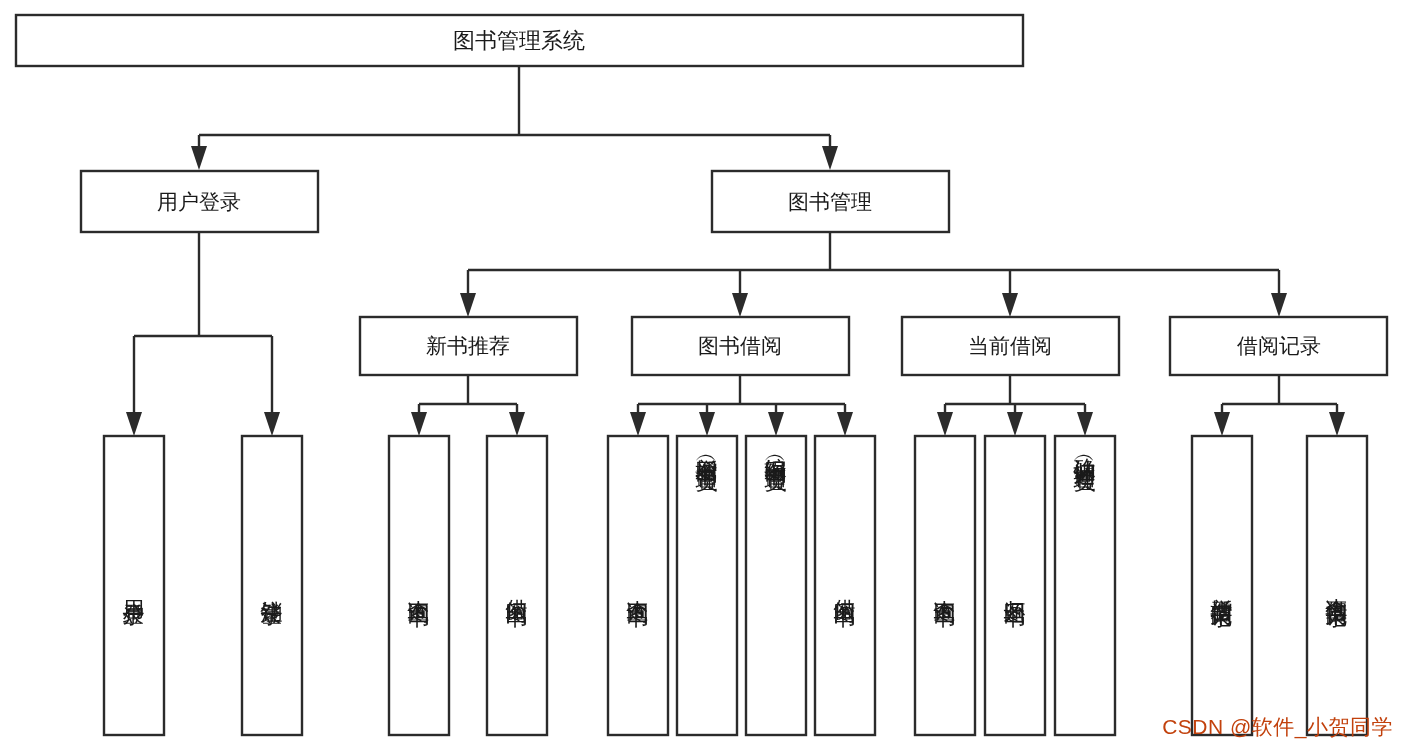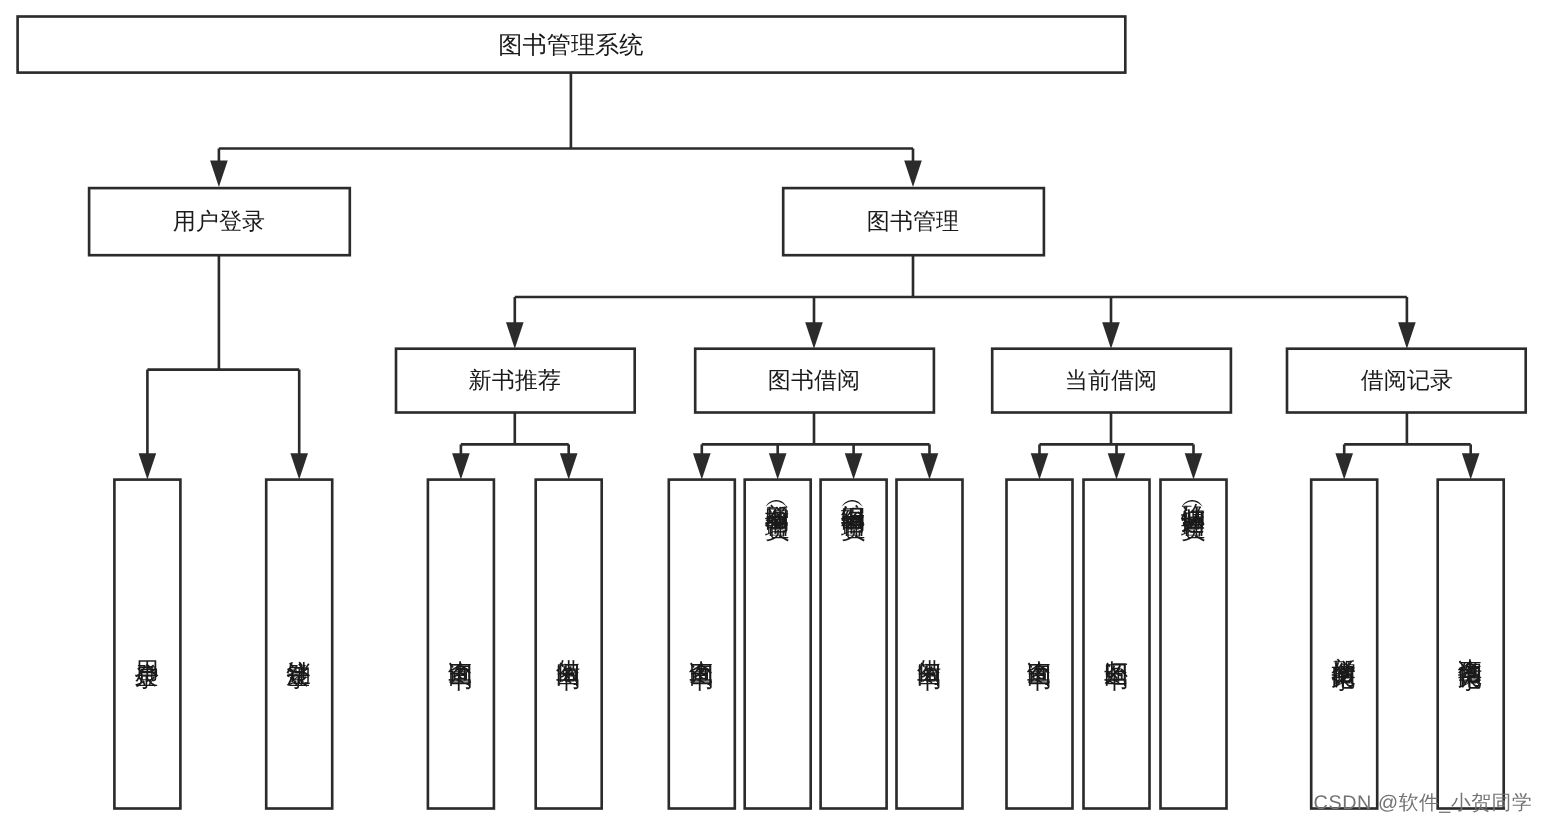--- a/index.html
+++ b/index.html
@@ -67,22 +67,22 @@
     line-height: 1.05;
     letter-spacing: 2px;
     color: #1a1a1a;
     white-space: nowrap;
   }
   .watermark {
     position: absolute;
     right: 12px;
     bottom: 6px;
     font-family: "Liberation Sans", "DejaVu Sans", sans-serif;
-    font-size: 18px;
-    color: #737373;
+    font-size: 21px;
+    color: #c2410c;
     letter-spacing: 0.5px;
     white-space: nowrap;
   }
 </style>
 </head>
 <body>
 
 <div id="diagram-root">
 
   <svg class="diagram-canvas" viewBox="0 0 1405 747" xmlns="http://www.w3.org/2000/svg">

